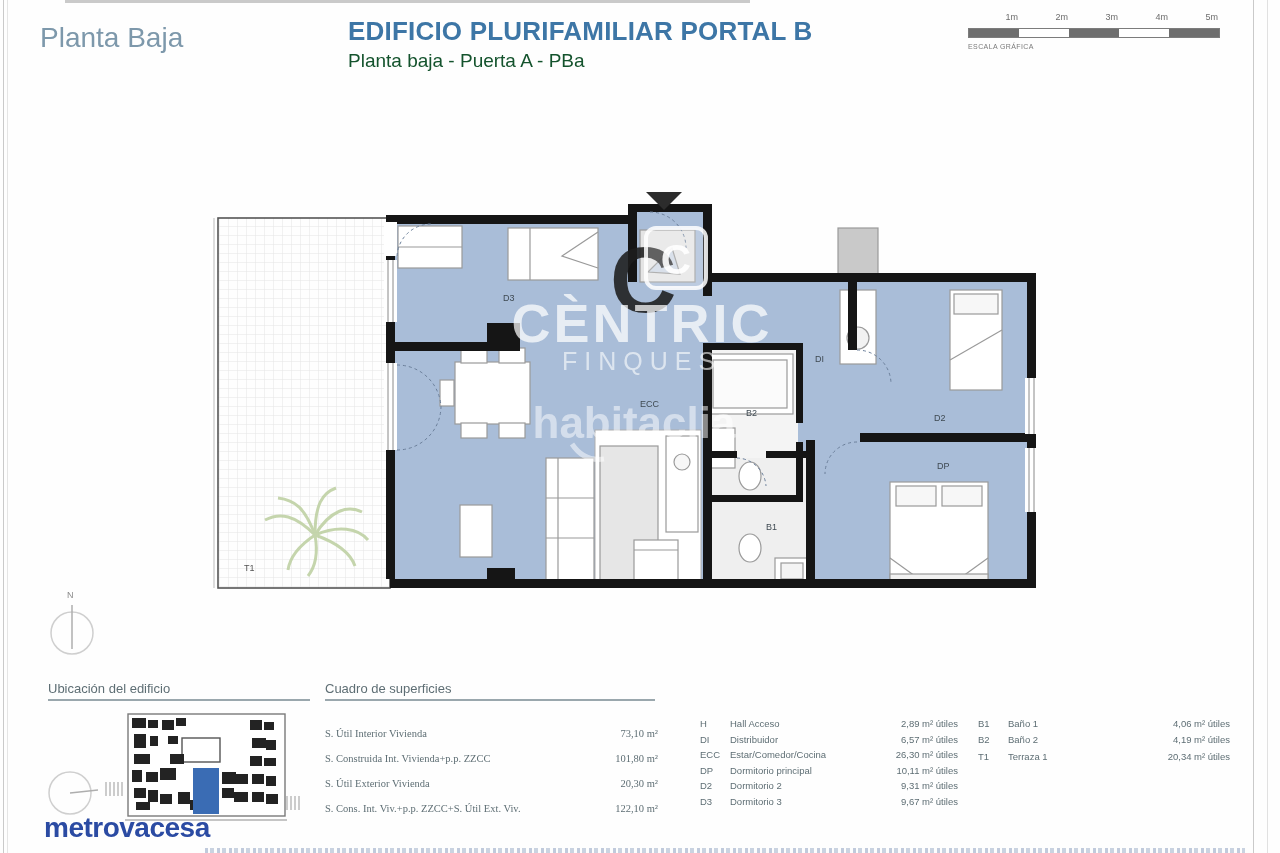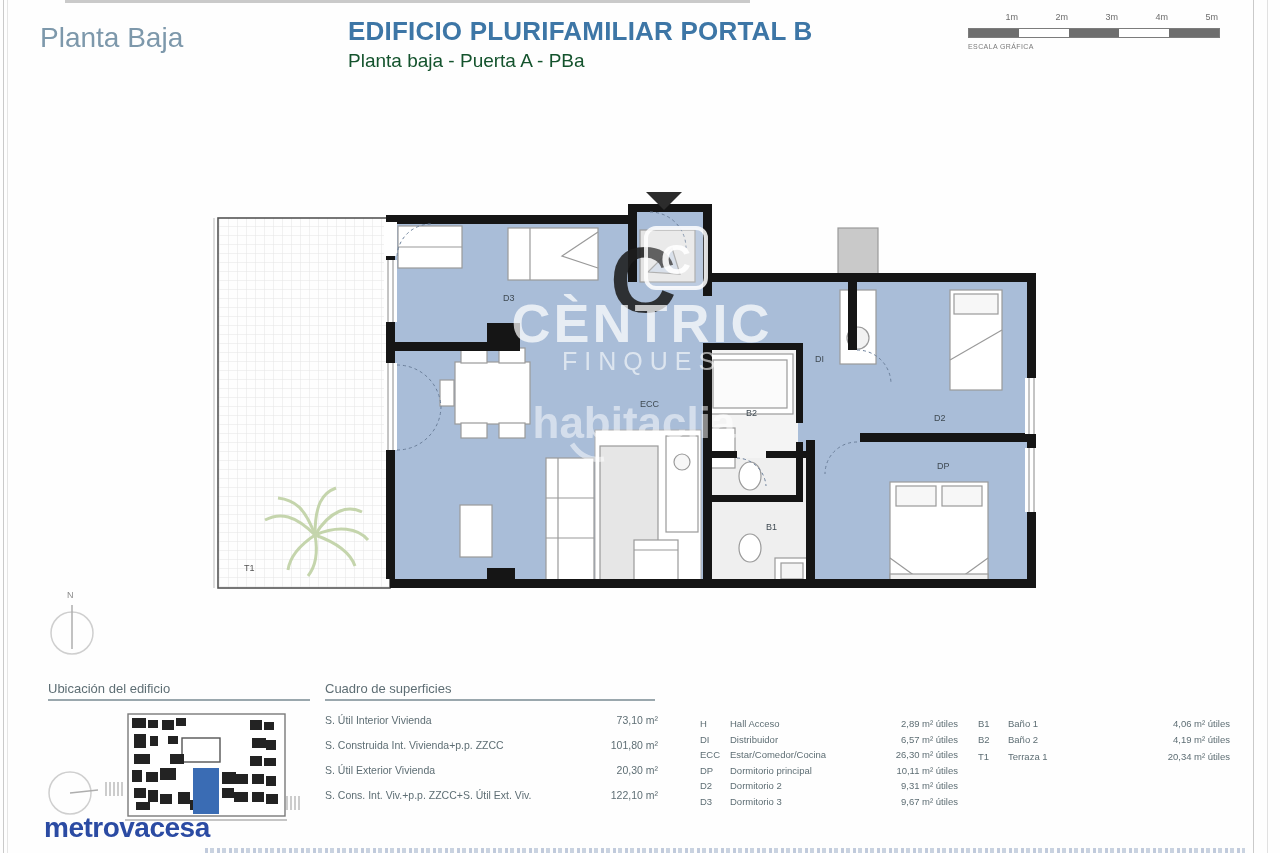--- a/index.html
+++ b/index.html
@@ -21,21 +21,21 @@
   .scalebar-labels{position:relative;height:13px;font-size:9px;color:#6d6d6d;}
   .scalebar-labels span{position:absolute;top:0;transform:translateX(-100%);}
   .scalebar{position:relative;margin-top:3px;height:8px;border:1px solid #7c7c7c;background:#ffffff;}
   .scalebar .seg{position:absolute;top:0;height:100%;background:#6e6e6e;}
   .scalebar-caption{margin-top:5px;font-size:7px;color:#7a7a7a;letter-spacing:.4px;}
 
   
   .sec-title{font-size:13px;color:#5e6e74;}
   .rule{position:absolute;height:0;border-top:2px solid #9aa7ad;}
   .surfaces{left:325px;top:714px;width:333px;font-size:10.5px;color:#5e6e74;}
-  .surfaces .row{display:flex;justify-content:space-between;height:25px;align-items:flex-start;}
+  .surfaces .row{display:flex;justify-content:space-between;height:25px;align-items:flex-end;font-family:Liberation Serif, serif;}
   .roomlist{font-size:9.5px;color:#5e6e74;}
   .roomlist .row{display:flex;height:15.5px;align-items:center;}
   .roomlist .code{width:30px;flex:0 0 30px;}
   .roomlist .name{flex:1;}
   .roomlist .val{text-align:right;white-space:nowrap;}
 
   .metrovacesa{left:44px;top:812px;font-size:28px;font-weight:700;color:#2b4ba3;letter-spacing:-.5px;}
 
   
   .disclaimer-strip{left:205px;top:848px;width:1040px;height:5px;opacity:.55;

